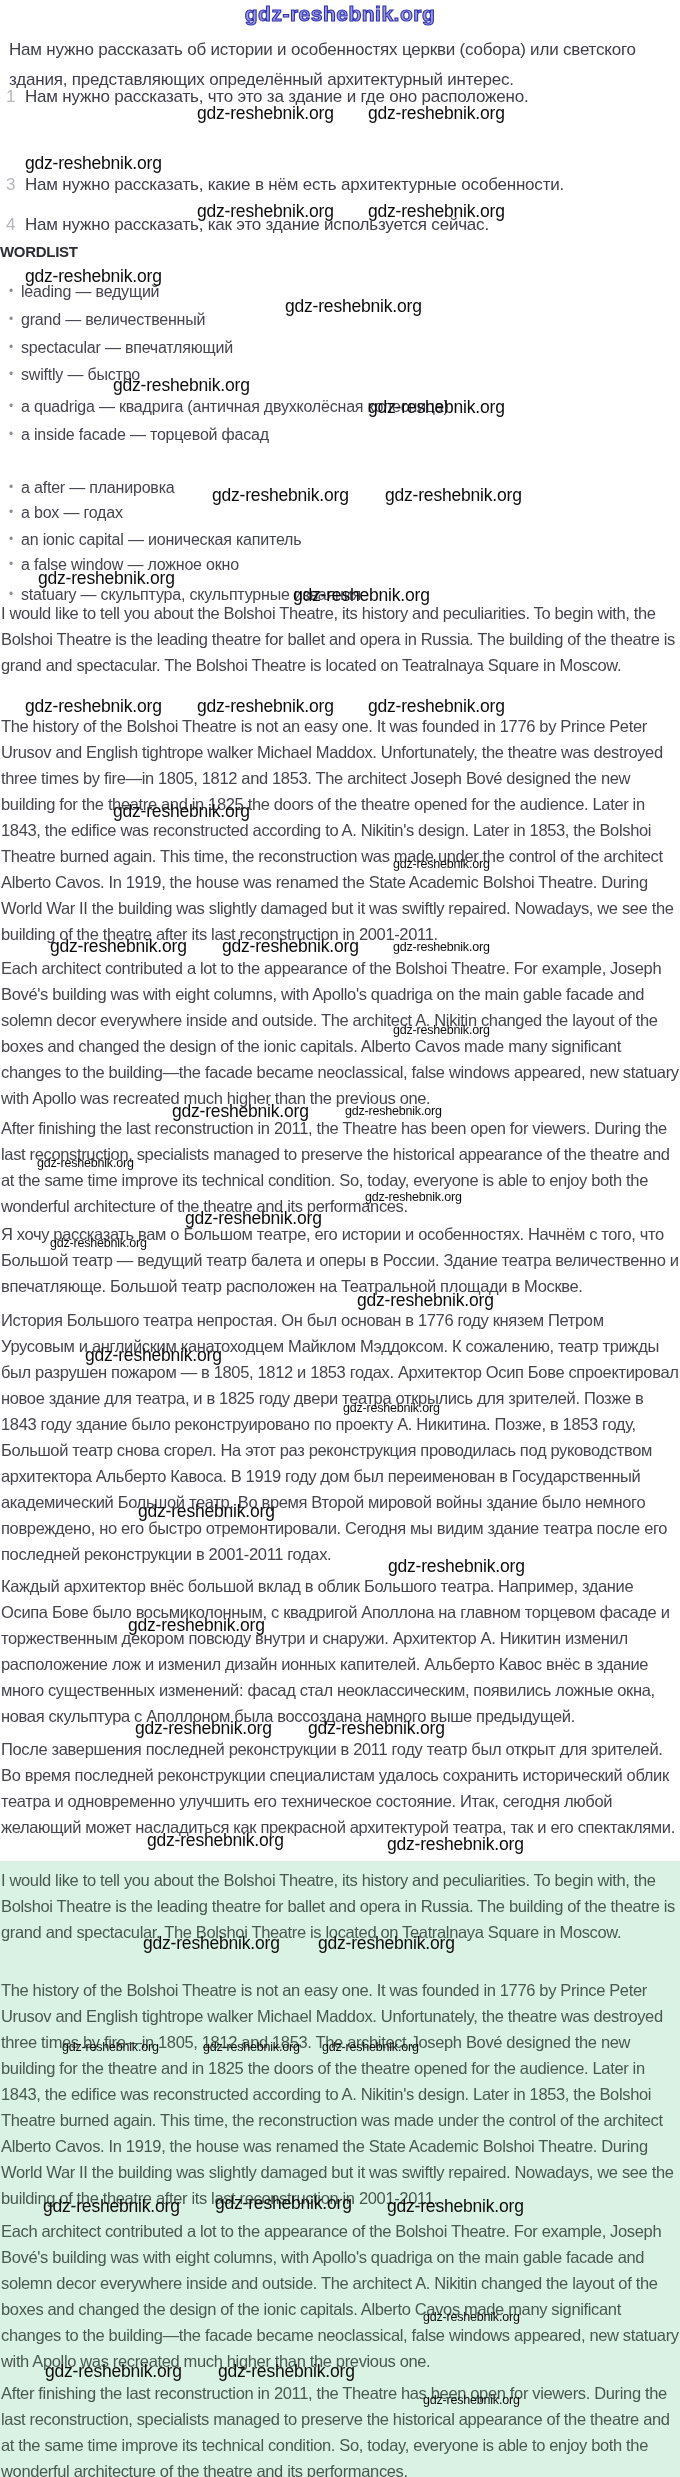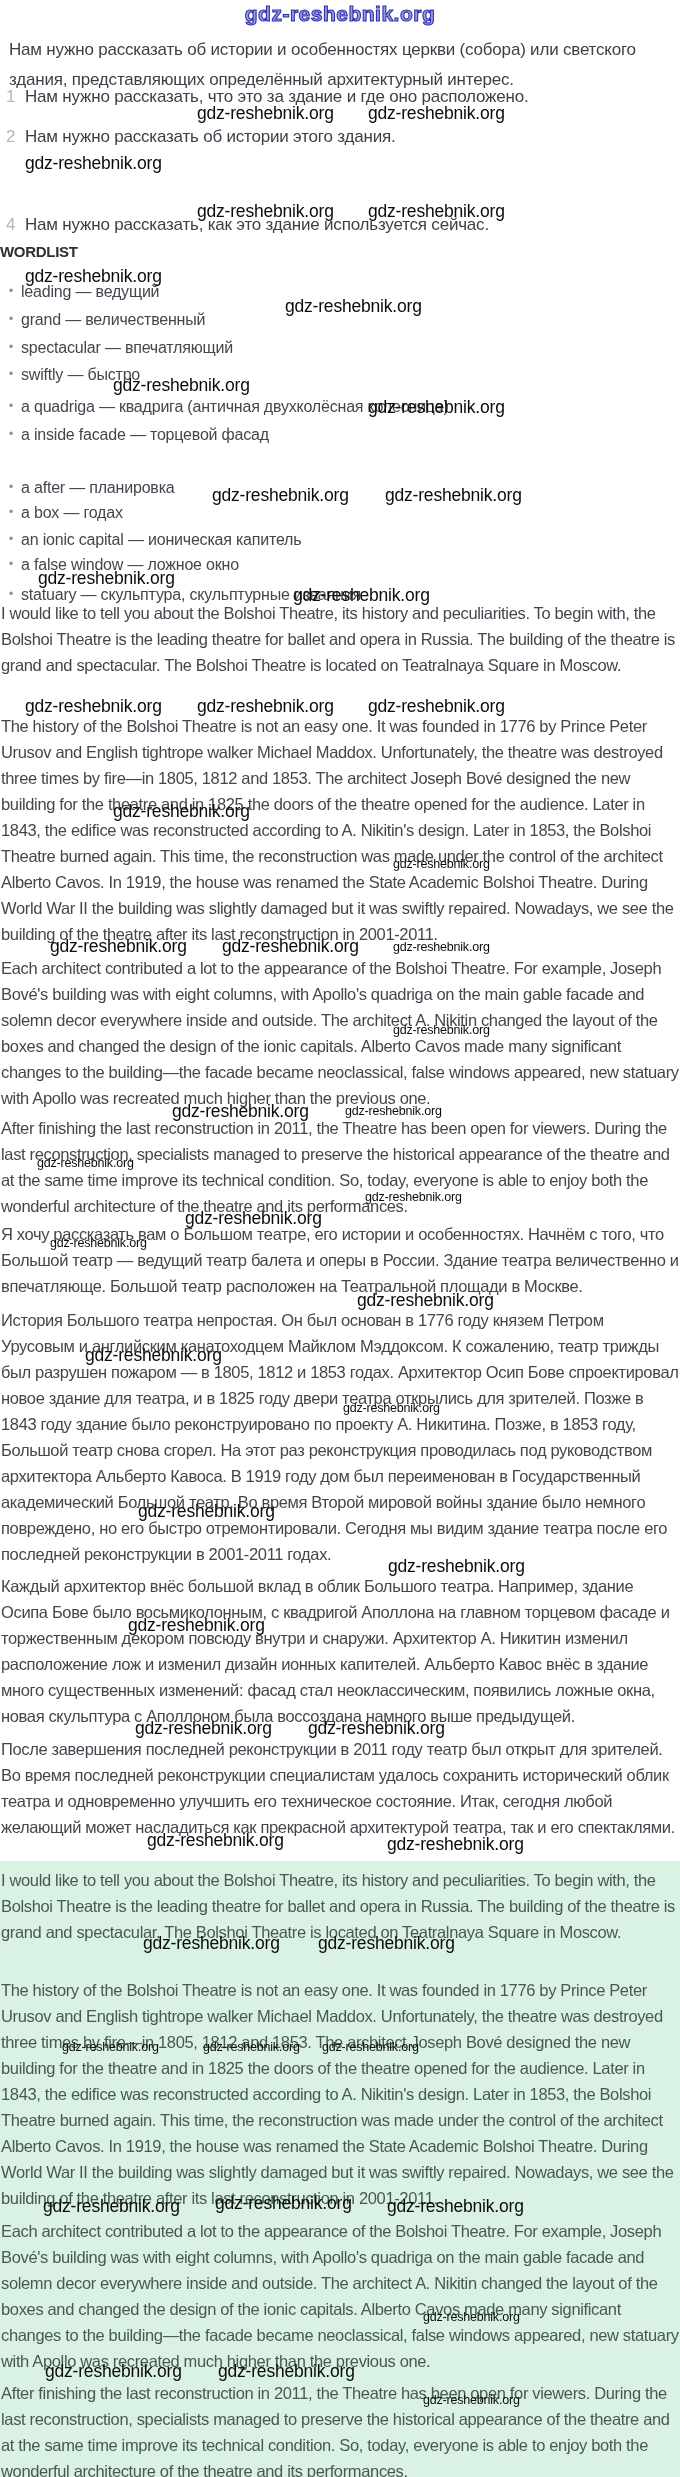--- a/index.html
+++ b/index.html
@@ -35,21 +35,21 @@
 </head>
 <body>
 
 <div class="page">
 
   <div class="wm-top">gdz-reshebnik.org</div>
 
   <p class="intro">Нам нужно рассказать об истории и особенностях церкви (собора) или светского здания, представляющих определённый архитектурный интерес.</p>
 
   <div class="titem" style="top:86px"><span class="tnum">1</span><span>Нам нужно рассказать, что это за здание и где оно расположено.</span></div>
-  <div class="titem" style="top:126px"><span class="tnum">2</span><span>Нам нужно рассказать об истории этого здания.</span></div>
+  <div class="titem" style="top:174px"><span class="tnum">3</span><span>Нам нужно рассказать, какие в нём есть архитектурные особенности.</span></div>
   <div class="titem" style="top:214px"><span class="tnum">4</span><span>Нам нужно рассказать, как это здание используется сейчас.</span></div>
 
   <h3 class="wl-title" style="top:243px">WORDLIST</h3>
 
   <div class="wl-item" style="top:281px"><span class="bullet">•</span><span>leading — ведущий</span></div>
   <div class="wl-item" style="top:309px"><span class="bullet">•</span><span>grand — величественный</span></div>
   <div class="wl-item" style="top:337px"><span class="bullet">•</span><span>spectacular — впечатляющий</span></div>
   <div class="wl-item" style="top:364px"><span class="bullet">•</span><span>swiftly — быстро</span></div>
   <div class="wl-item" style="top:396px"><span class="bullet">•</span><span>a quadriga — квадрига (античная двухколёсная колесница)</span></div>
   <div class="wl-item" style="top:424px"><span class="bullet">•</span><span>a inside facade — торцевой фасад</span></div>

